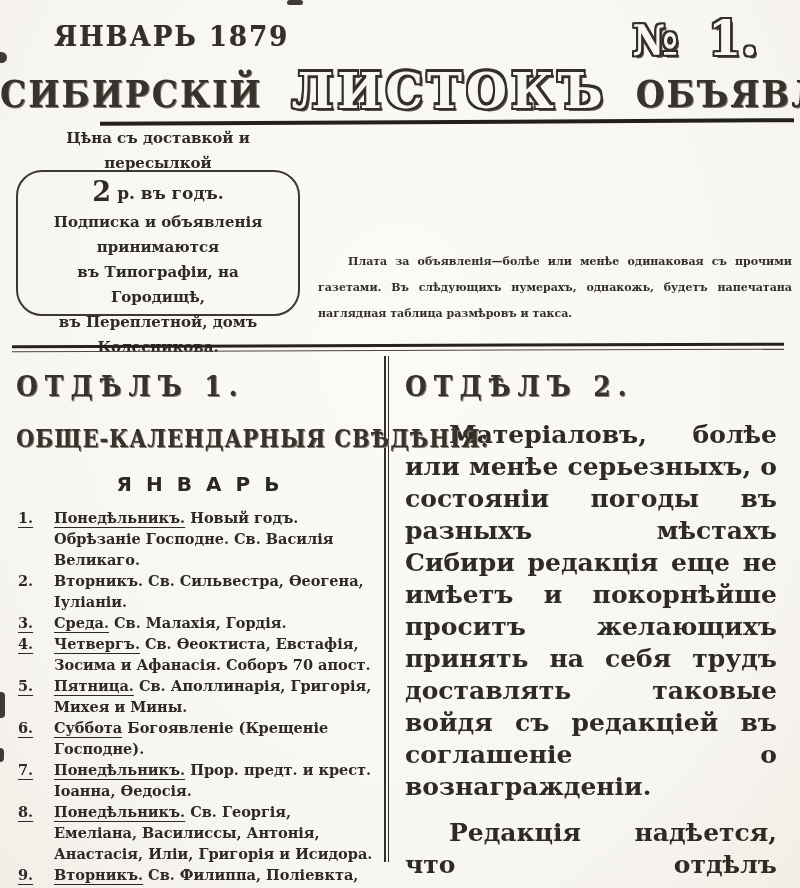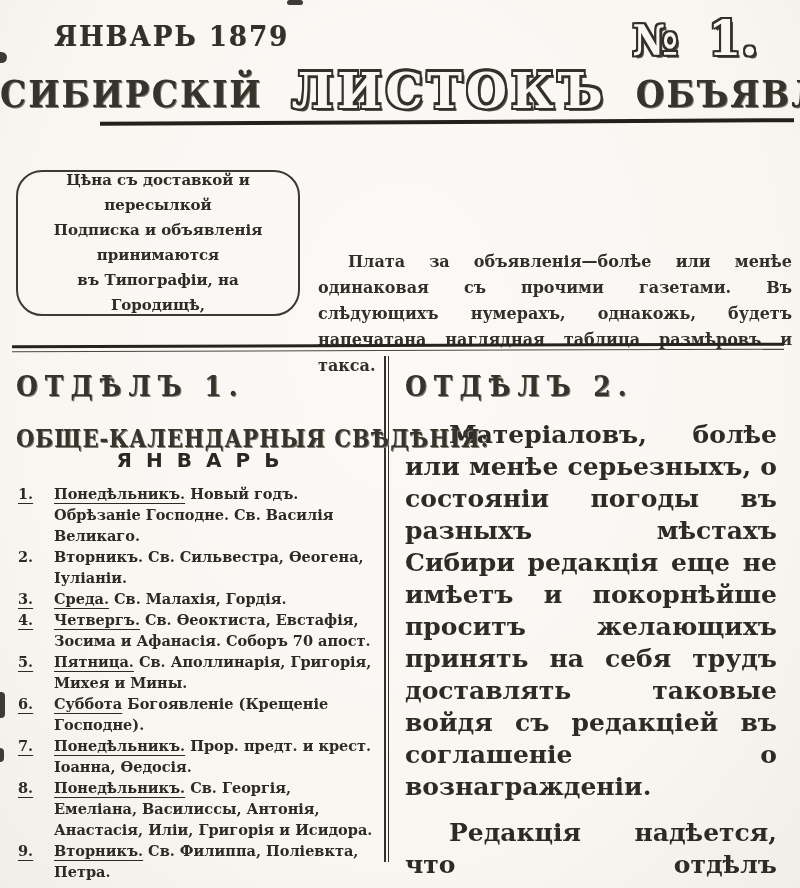--- a/index.html
+++ b/index.html
@@ -65,21 +65,21 @@
   .pb-line { font-size:15px; line-height:25px; }
   .pb-price { line-height:30px; margin:1px 0 2px; font-size:17px; }
   .pb-price .big { font-size:27px; vertical-align:-2px; margin-right:6px; }
   .issue-date {
     position:absolute; left:310px; top:188px; width:462px;
     text-align:center; font-size:27px; font-weight:bold; letter-spacing:1px;
     color:#2b2722;
   }
   .notice {
     position:absolute; left:318px; top:249px; width:474px;
-    font-size:16px; font-weight:bold; line-height:26px;
+    font-size:11px; font-weight:bold; line-height:26px;
     text-align:justify; text-indent:30px; color:#322e28;
   }
 
   
   .section-rule {
     position:absolute; top:344px; left:12px; right:16px; height:7px;
     border-top:3px solid #26231e; border-bottom:1px solid #4c463e;
     transform:rotate(-0.2deg);
   }
   .columns { position:absolute; top:356px; left:0; right:0; bottom:0; display:flex; }
@@ -95,21 +95,21 @@
     color:#36322c; transform:scaleY(1.12); transform-origin:left top;
     text-shadow:1px 1px 0 #847e73;
   }
   .subheading {
     margin-top:24px; text-align:center;
     font-size:21px; font-weight:bold; letter-spacing:1px;
     color:#36322c; transform:scaleY(1.18); transform-origin:center top;
     text-shadow:1px 1px 0 #847e73; white-space:nowrap;
   }
   .month-title {
-    text-align:center;
+    margin-top:24px; text-align:center;
     font-family:"DejaVu Sans", sans-serif;
     font-size:20px; font-weight:bold; letter-spacing:14px; text-indent:14px;
     color:#2b2722;
   }
 
   .cal-list { margin-top:11px; }
   .cal-row { display:flex; font-size:14.5px; font-weight:bold; line-height:21px; color:#2d2924; }
   .cal-num { flex:none; width:38px; padding-left:2px; }
   .cal-text { flex:1; padding-right:2px; }
   .ul { text-decoration:underline; text-underline-offset:3.5px; text-decoration-thickness:1.3px; }
@@ -139,22 +139,26 @@
 
   <div class="title-row">
     <span class="title-part tp-small">СИБИРСКІЙ</span>
     <span class="title-part tp-big outlined">ЛИСТОКЪ</span>
     <span class="title-part tp-small">ОБЪЯВЛЕНІЙ</span>
   </div>
   <div class="title-rule"></div>
 
   <div class="price-box">
     <div class="pb-line">Цѣна съ доставкой и пересылкой</div>
+    <div class="pb-price">
+      <span class="big">2</span><span>р. въ годъ.</span>
+    </div>
     <div class="pb-line">Подписка и объявленія принимаются</div>
     <div class="pb-line">въ Типографіи, на Городищѣ,</div>
+    <div class="pb-line">въ Переплетной, домъ Колесникова.</div>
   </div>
 
   <p class="notice">Плата за объявленія—болѣе или менѣе одинаковая съ прочими газетами. Въ слѣдующихъ нумерахъ, однакожь, будетъ напечатана наглядная таблица размѣровъ и такса.</p>
 
   <div class="section-rule"></div>
 
   <div class="columns">
 
     <div class="col-left">
       <h2 class="section-heading">ОТДѢЛЪ 1.</h2>

